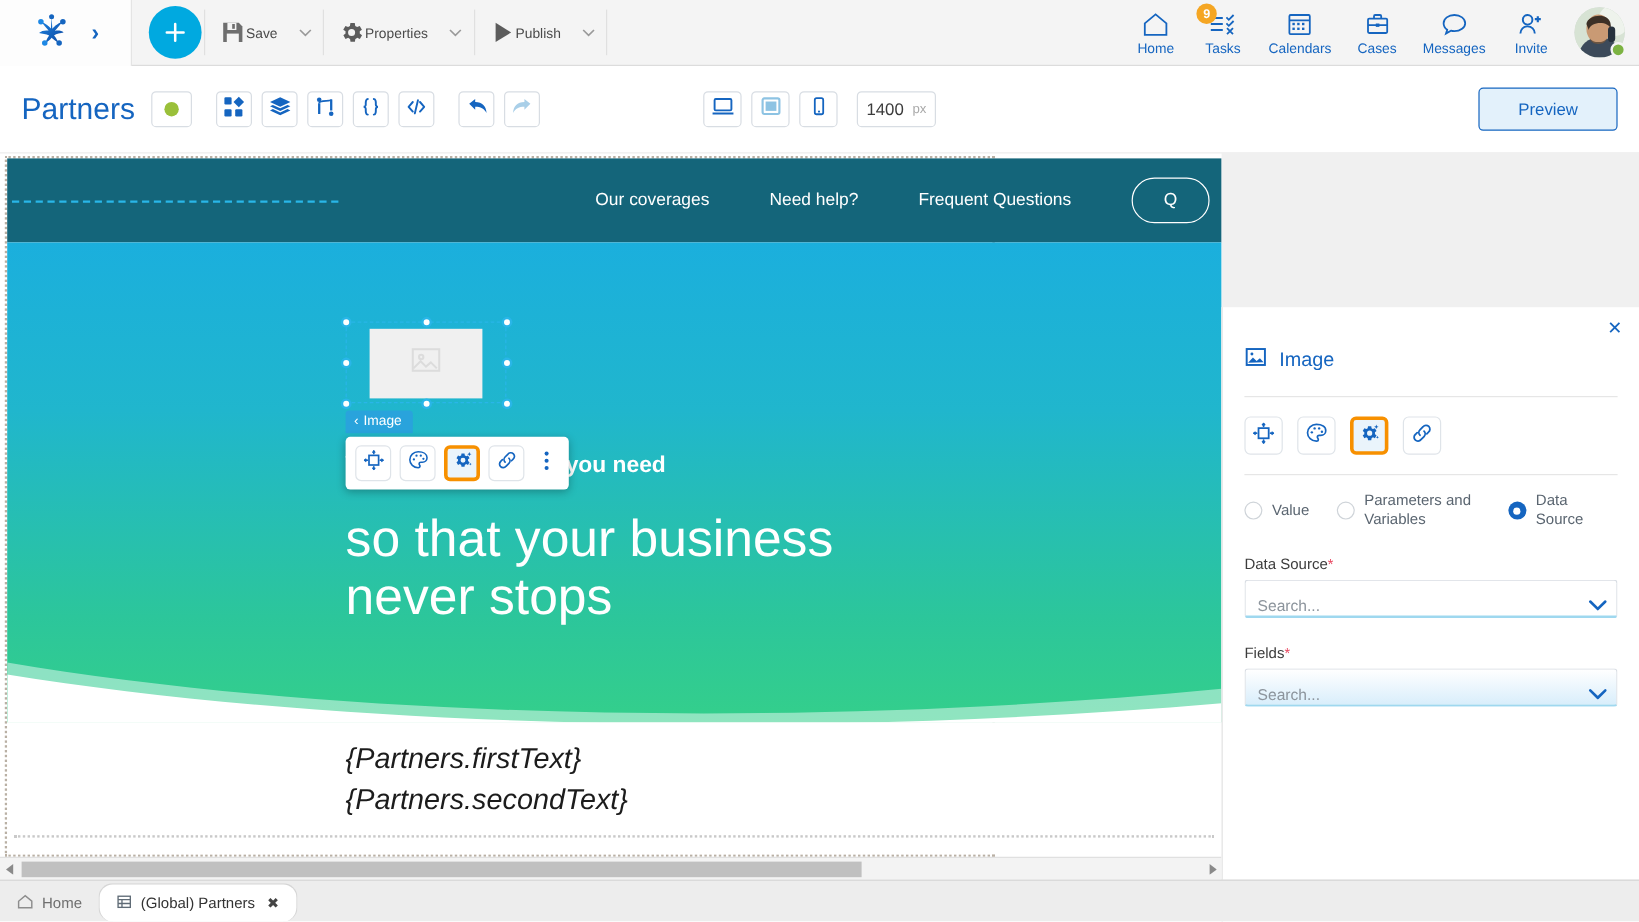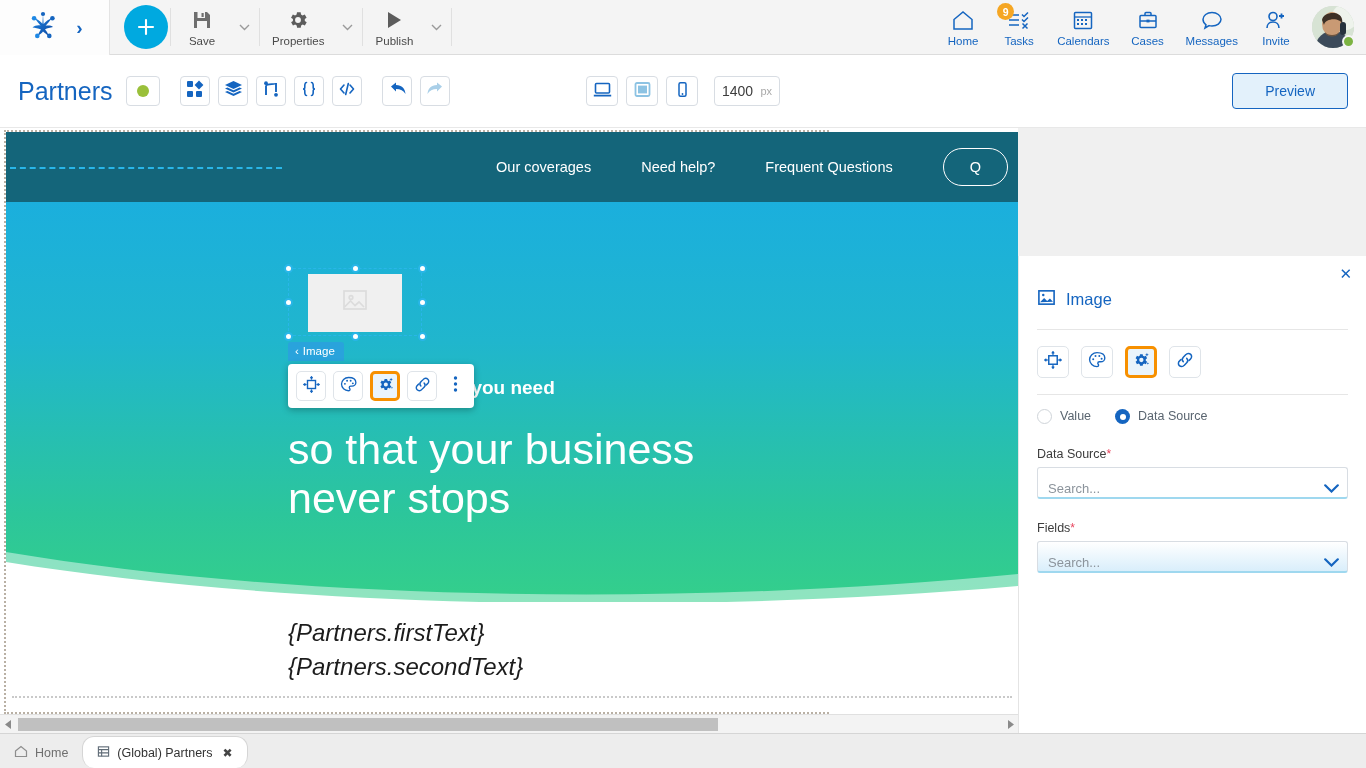--- a/index.html
+++ b/index.html
@@ -30,21 +30,21 @@
     width: 44px; height: 44px; border-radius: 50%;
     background: #00a9e0; margin-left: 14px;
     display: flex; align-items: center; justify-content: center;
     color: #fff; font-size: 28px; font-weight: 300; line-height: 0;
     cursor: pointer; flex: none;
   }
   .vsep { width: 1px; height: 38px; background: #e0e0e0; margin: 0 2px; flex:none; }
 
   .tool-group { display: flex; align-items: center; height: 55px; }
   .tool-item {
-    display: flex; flex-direction: column; align-items: center; justify-content: center;
+    display: flex; flex-direction: row; align-items: center; justify-content: center;
     padding: 0 10px; min-width: 58px; height: 51px; cursor: pointer;
   }
   .tool-item .ti-icon { height: 24px; display:flex; align-items:center; }
   .tool-item .ti-label { font-size: 11.5px; color: #4a4a4a; margin-top: 3px; }
   .caret-btn {
     width: 26px; height: 51px; display:flex; align-items:center; justify-content:center;
     cursor: pointer; color:#8d8d8d;
   }
   .caret-btn svg { display:block; }
 
@@ -743,20 +743,24 @@
       </div>
 
       <div class="rp-rule2"></div>
 
       <div class="radio-row">
         <label class="radio-opt">
           <span class="rdo"></span>
           <span class="rdo-label">Value</span>
         </label>
         <label class="radio-opt">
+          <span class="rdo"></span>
+          <span class="rdo-label">Parameters and Variables</span>
+        </label>
+        <label class="radio-opt">
           <span class="rdo on"></span>
           <span class="rdo-label">Data Source</span>
         </label>
       </div>
 
       <div class="field-label">
         <span>Data Source</span><span class="req">*</span>
       </div>
       <div class="select-box">
         <span class="select-ph">Search...</span>

